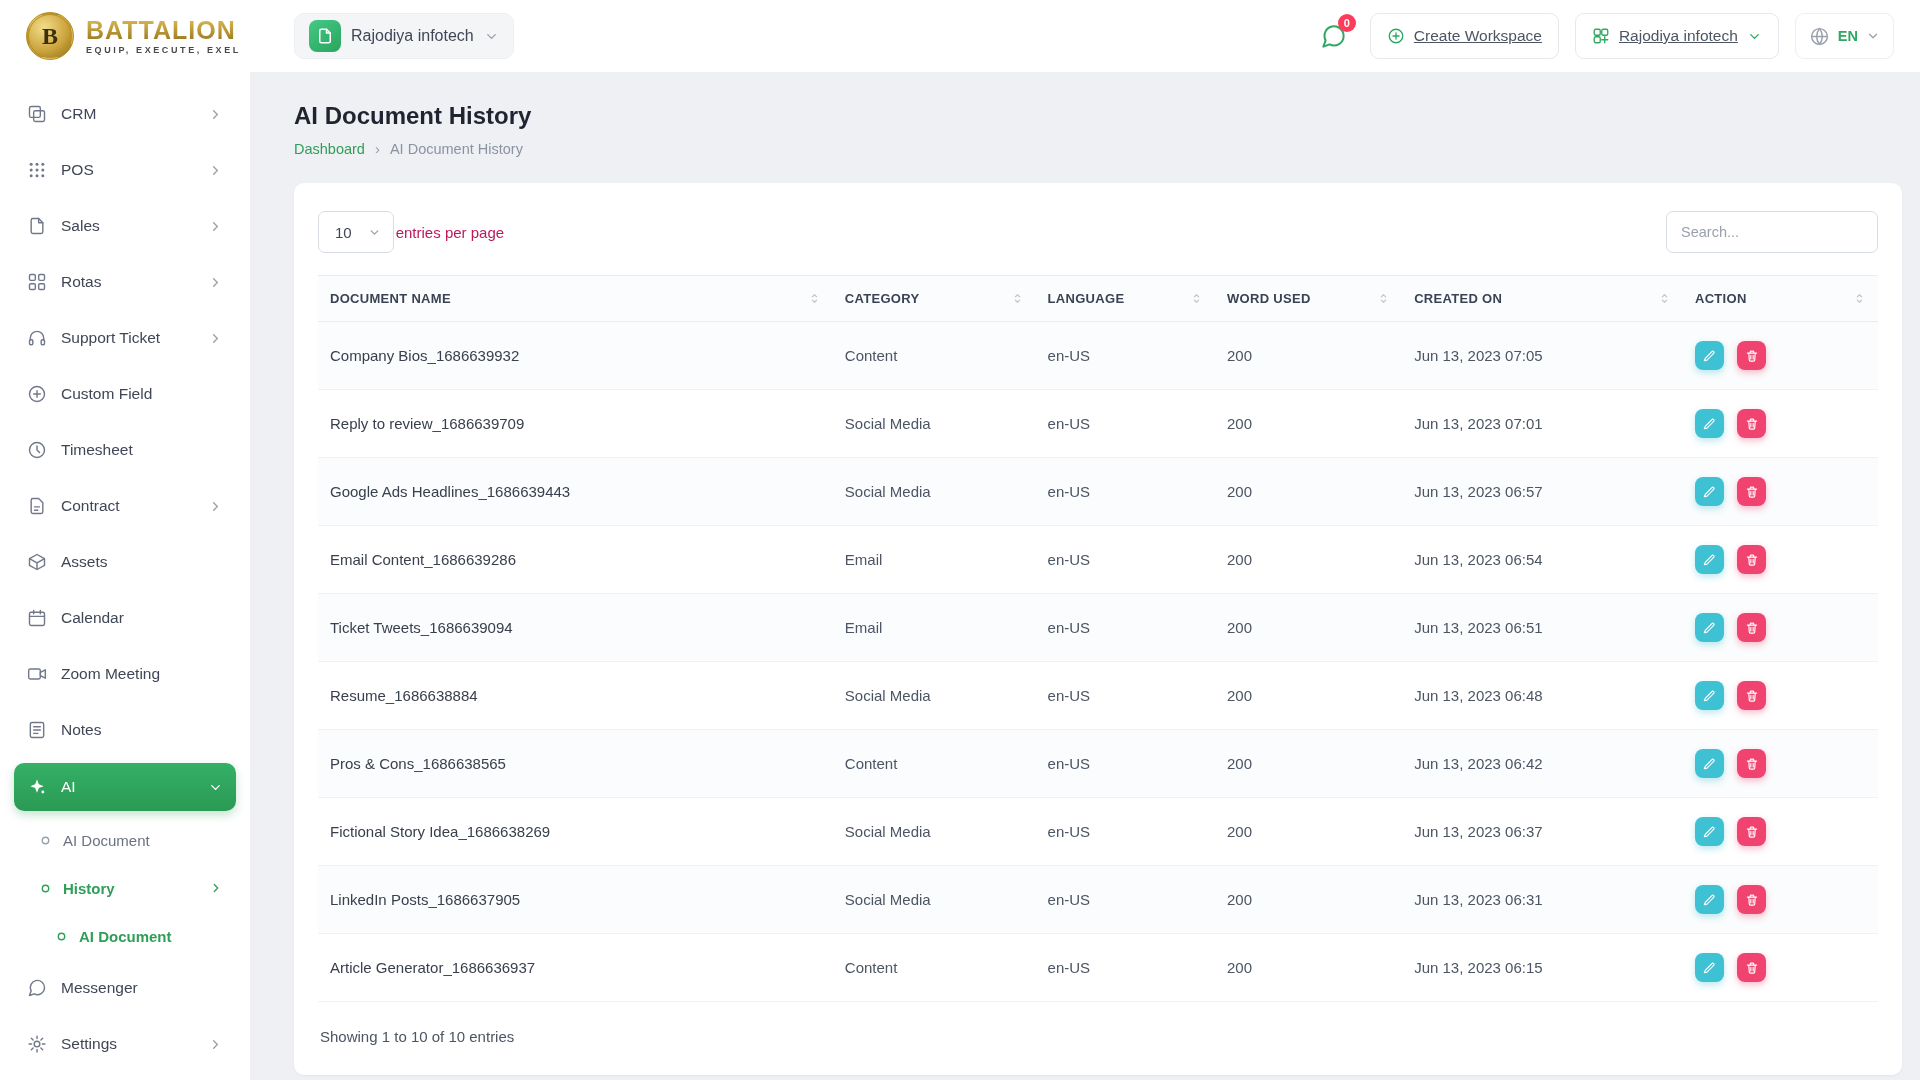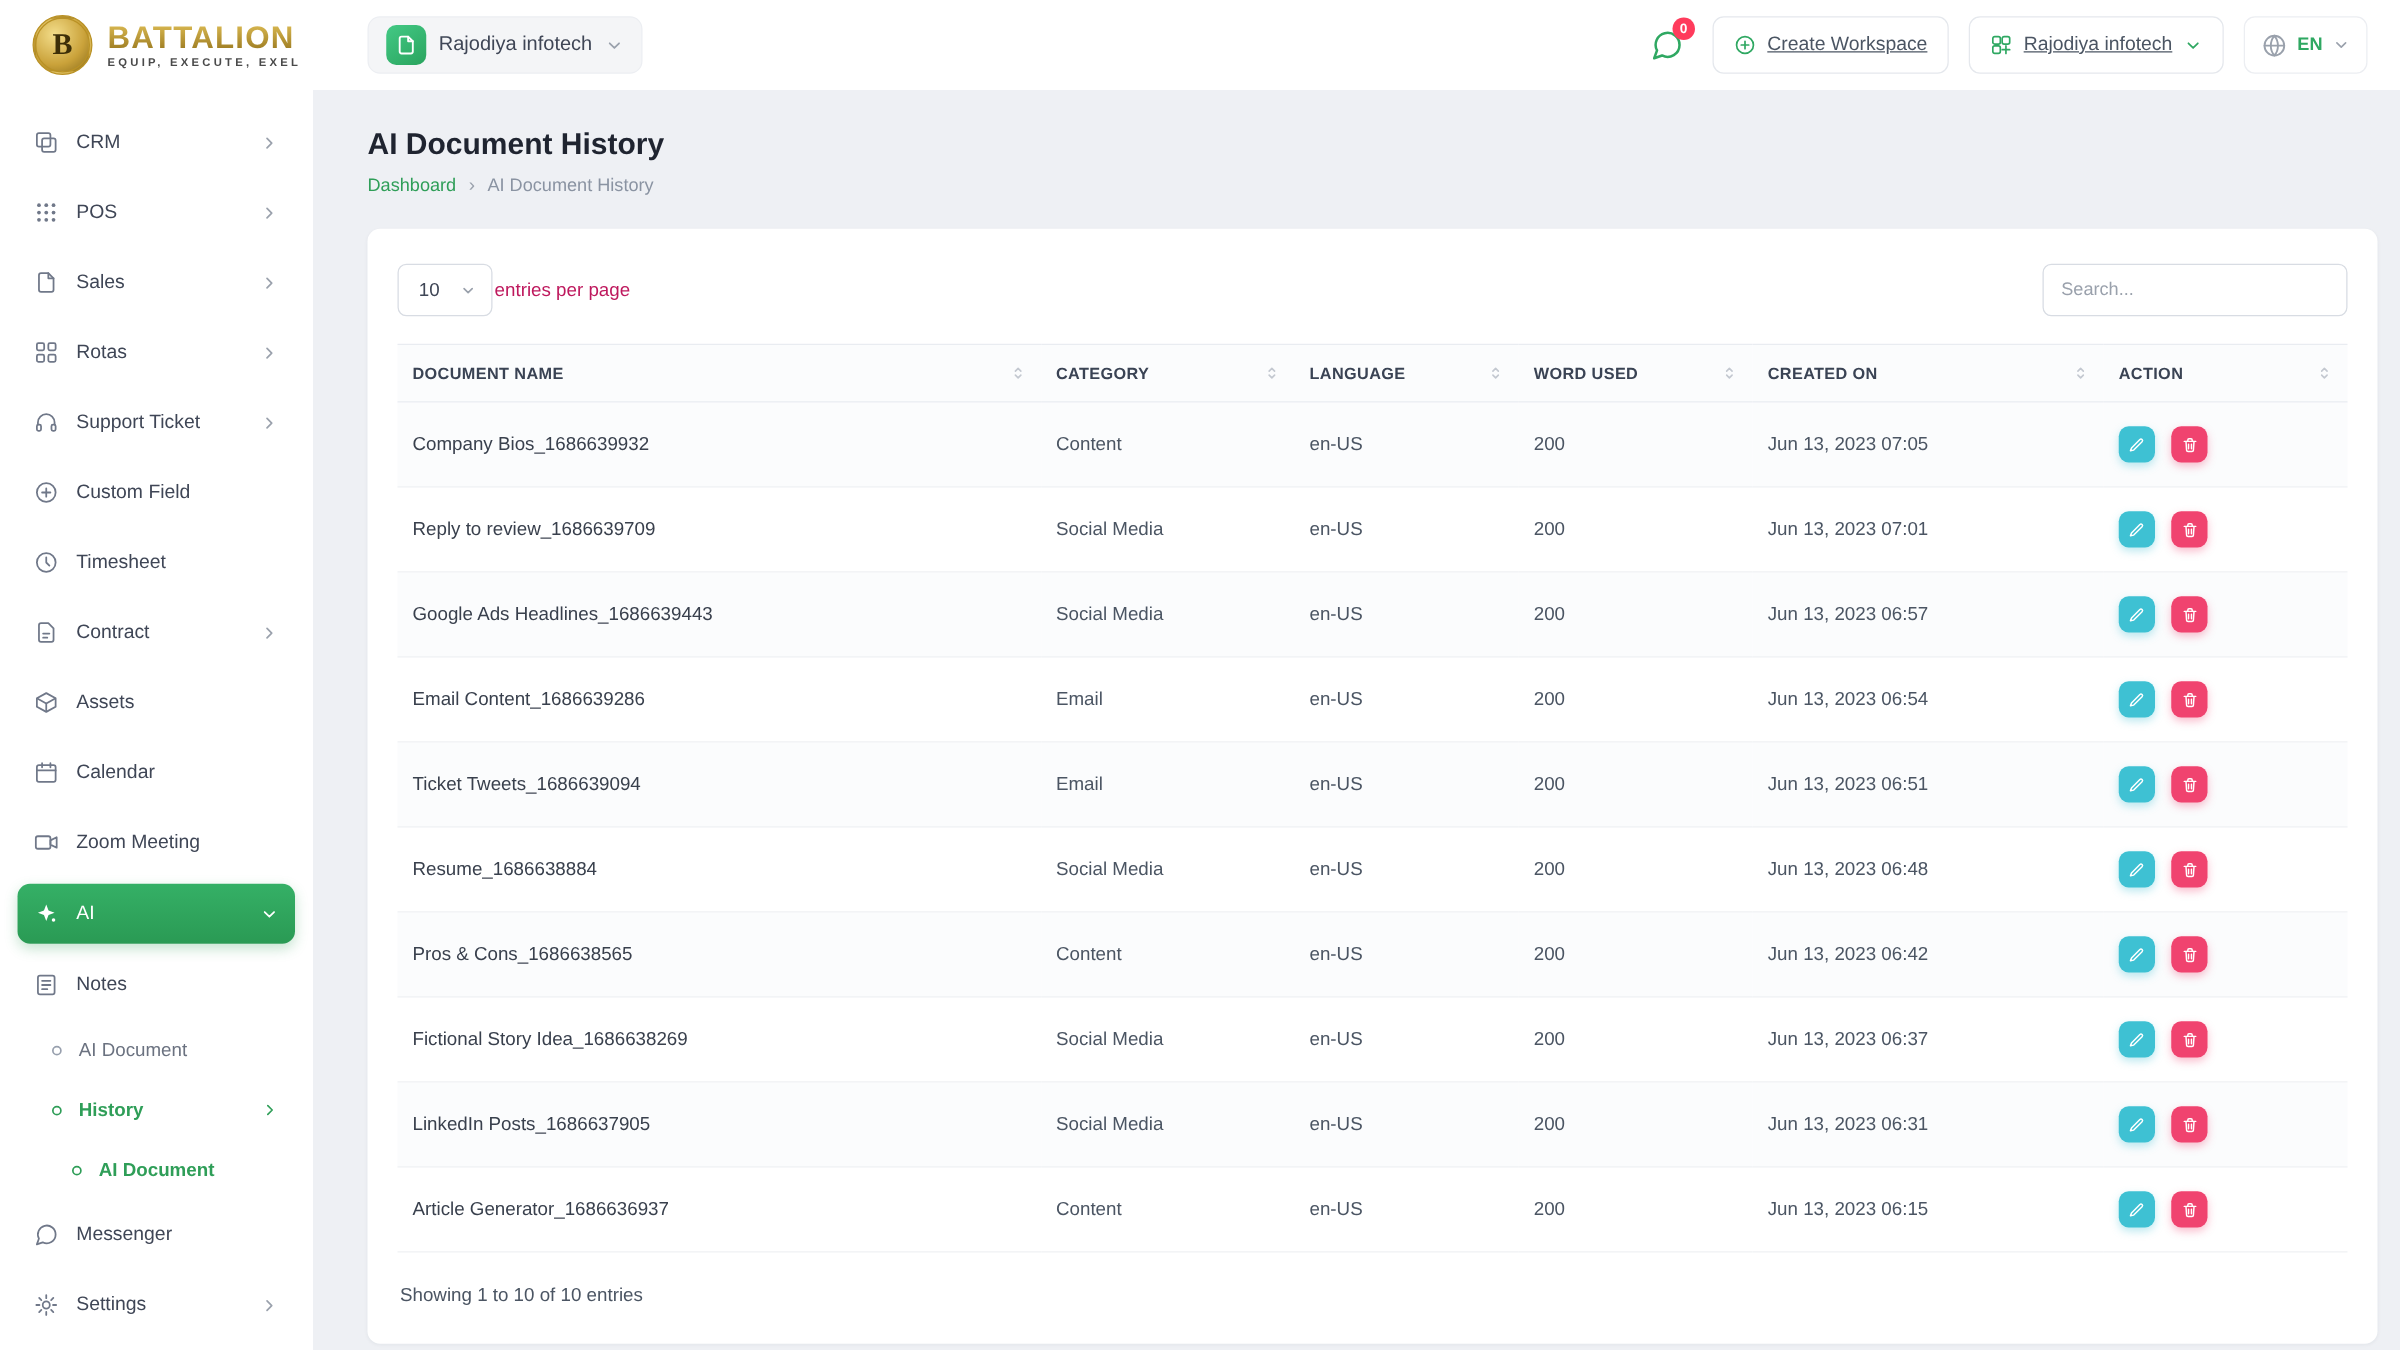--- a/index.html
+++ b/index.html
@@ -66,21 +66,21 @@
   .crumb-sep { color:#9aa1ac; font-size:15px; }
   .crumb-current { color:#8a93a2; }
 
   .card { margin-top:26px; background:#fff; border-radius:10px; padding:28px 24px 26px 24px;
     box-shadow:0 1px 3px rgba(20,30,60,.05); }
   .controls { display:flex; align-items:center; justify-content:space-between; margin-bottom:22px; }
   .controls-left { display:flex; align-items:center; gap:2px; }
   .select-box { display:flex; align-items:center; gap:16px; border:1px solid #d8dce3; border-radius:7px;
     height:42px; padding:0 12px 0 16px; font-size:15px; color:#3f4656; cursor:pointer; background:#fff; }
   .entries-label { font-size:15px; color:#be185d; }
-  .search-input { width:244px; height:42px; border:1px solid #d8dce3; border-radius:7px;
+  .search-input { width:212px; height:42px; border:1px solid #d8dce3; border-radius:7px;
     padding:0 14px; font-size:14.5px; color:#3f4656; outline:none; font-family:inherit; background:#fff; }
   .search-input::placeholder { color:#9aa1ac; }
 
   table { width:100%; border-collapse:collapse; table-layout:fixed; }
   col.c-doc{width:33%} col.c-cat{width:13%} col.c-lang{width:11.5%} col.c-word{width:12%} col.c-created{width:18%} col.c-act{width:12.5%}
   th { text-align:left; padding:15px 12px; border-top:1px solid #e9ecf1; border-bottom:1px solid #e9ecf1;
     background:#fbfcfd; }
   .th-inner { display:flex; align-items:center; justify-content:space-between; gap:6px; }
   .th-label { font-size:13px; font-weight:700; color:#3a4354; letter-spacing:.3px; text-transform:uppercase; }
   .sort-ic { color:#c3c8d0; flex:0 0 auto; }
@@ -272,37 +272,37 @@
   </div>
 
   <div class="nav-item">
     <svg class="ic" width="20" height="20" viewBox="0 0 24 24" fill="none" stroke="currentColor" stroke-width="1.7" stroke-linejoin="round">
         <rect x="2" y="6" width="14" height="12" rx="2"></rect>
         <path d="M16 10l6-3v10l-6-3z"></path>
       </svg>
     <span>Zoom Meeting</span>
   </div>
 
+  <div class="nav-item">
+    <svg class="ic" width="20" height="20" viewBox="0 0 24 24" fill="none" stroke="currentColor" stroke-width="1.7" stroke-linecap="round" stroke-linejoin="round">
+        <rect x="4" y="3" width="16" height="18" rx="2"></rect>
+        <path d="M8 8h8M8 12h8M8 16h5"></path>
+      </svg>
+    <span>Notes</span>
+  </div>
+
   <div class="nav-item active">
     <svg class="ic" width="20" height="20" viewBox="0 0 24 24" fill="currentColor">
         <path d="M12 3l2.2 5.8L20 11l-5.8 2.2L12 19l-2.2-5.8L4 11l5.8-2.2z"></path>
         <circle cx="19" cy="18" r="1.7"></circle>
       </svg>
     <span>AI</span>
     <svg class="chev" width="15" height="15" viewBox="0 0 24 24" fill="none" stroke="currentColor" stroke-width="2.2" stroke-linecap="round" stroke-linejoin="round">
         <path d="M6 9l6 6 6-6"></path>
       </svg>
-  </div>
-
-  <div class="nav-item">
-    <svg class="ic" width="20" height="20" viewBox="0 0 24 24" fill="none" stroke="currentColor" stroke-width="1.7" stroke-linecap="round" stroke-linejoin="round">
-        <rect x="4" y="3" width="16" height="18" rx="2"></rect>
-        <path d="M8 8h8M8 12h8M8 16h5"></path>
-      </svg>
-    <span>Notes</span>
   </div>
 
   <div class="nav-sub">
     <svg class="dot" width="11" height="11" viewBox="0 0 24 24" fill="none" stroke="currentColor" stroke-width="3">
         <circle cx="12" cy="12" r="7"></circle>
       </svg>
     <span>AI Document</span>
   </div>
 
   <div class="nav-sub green">

